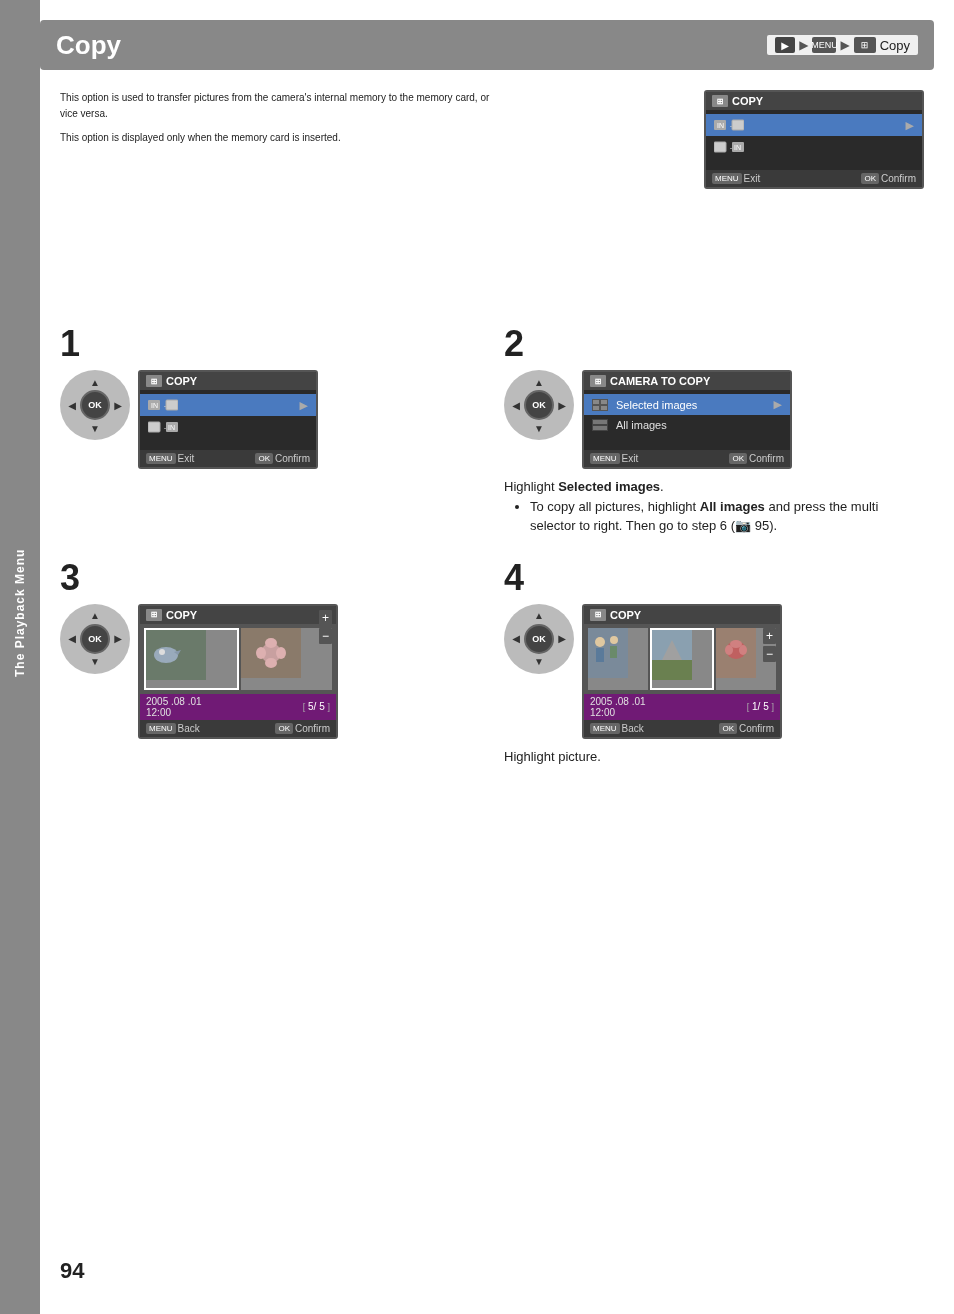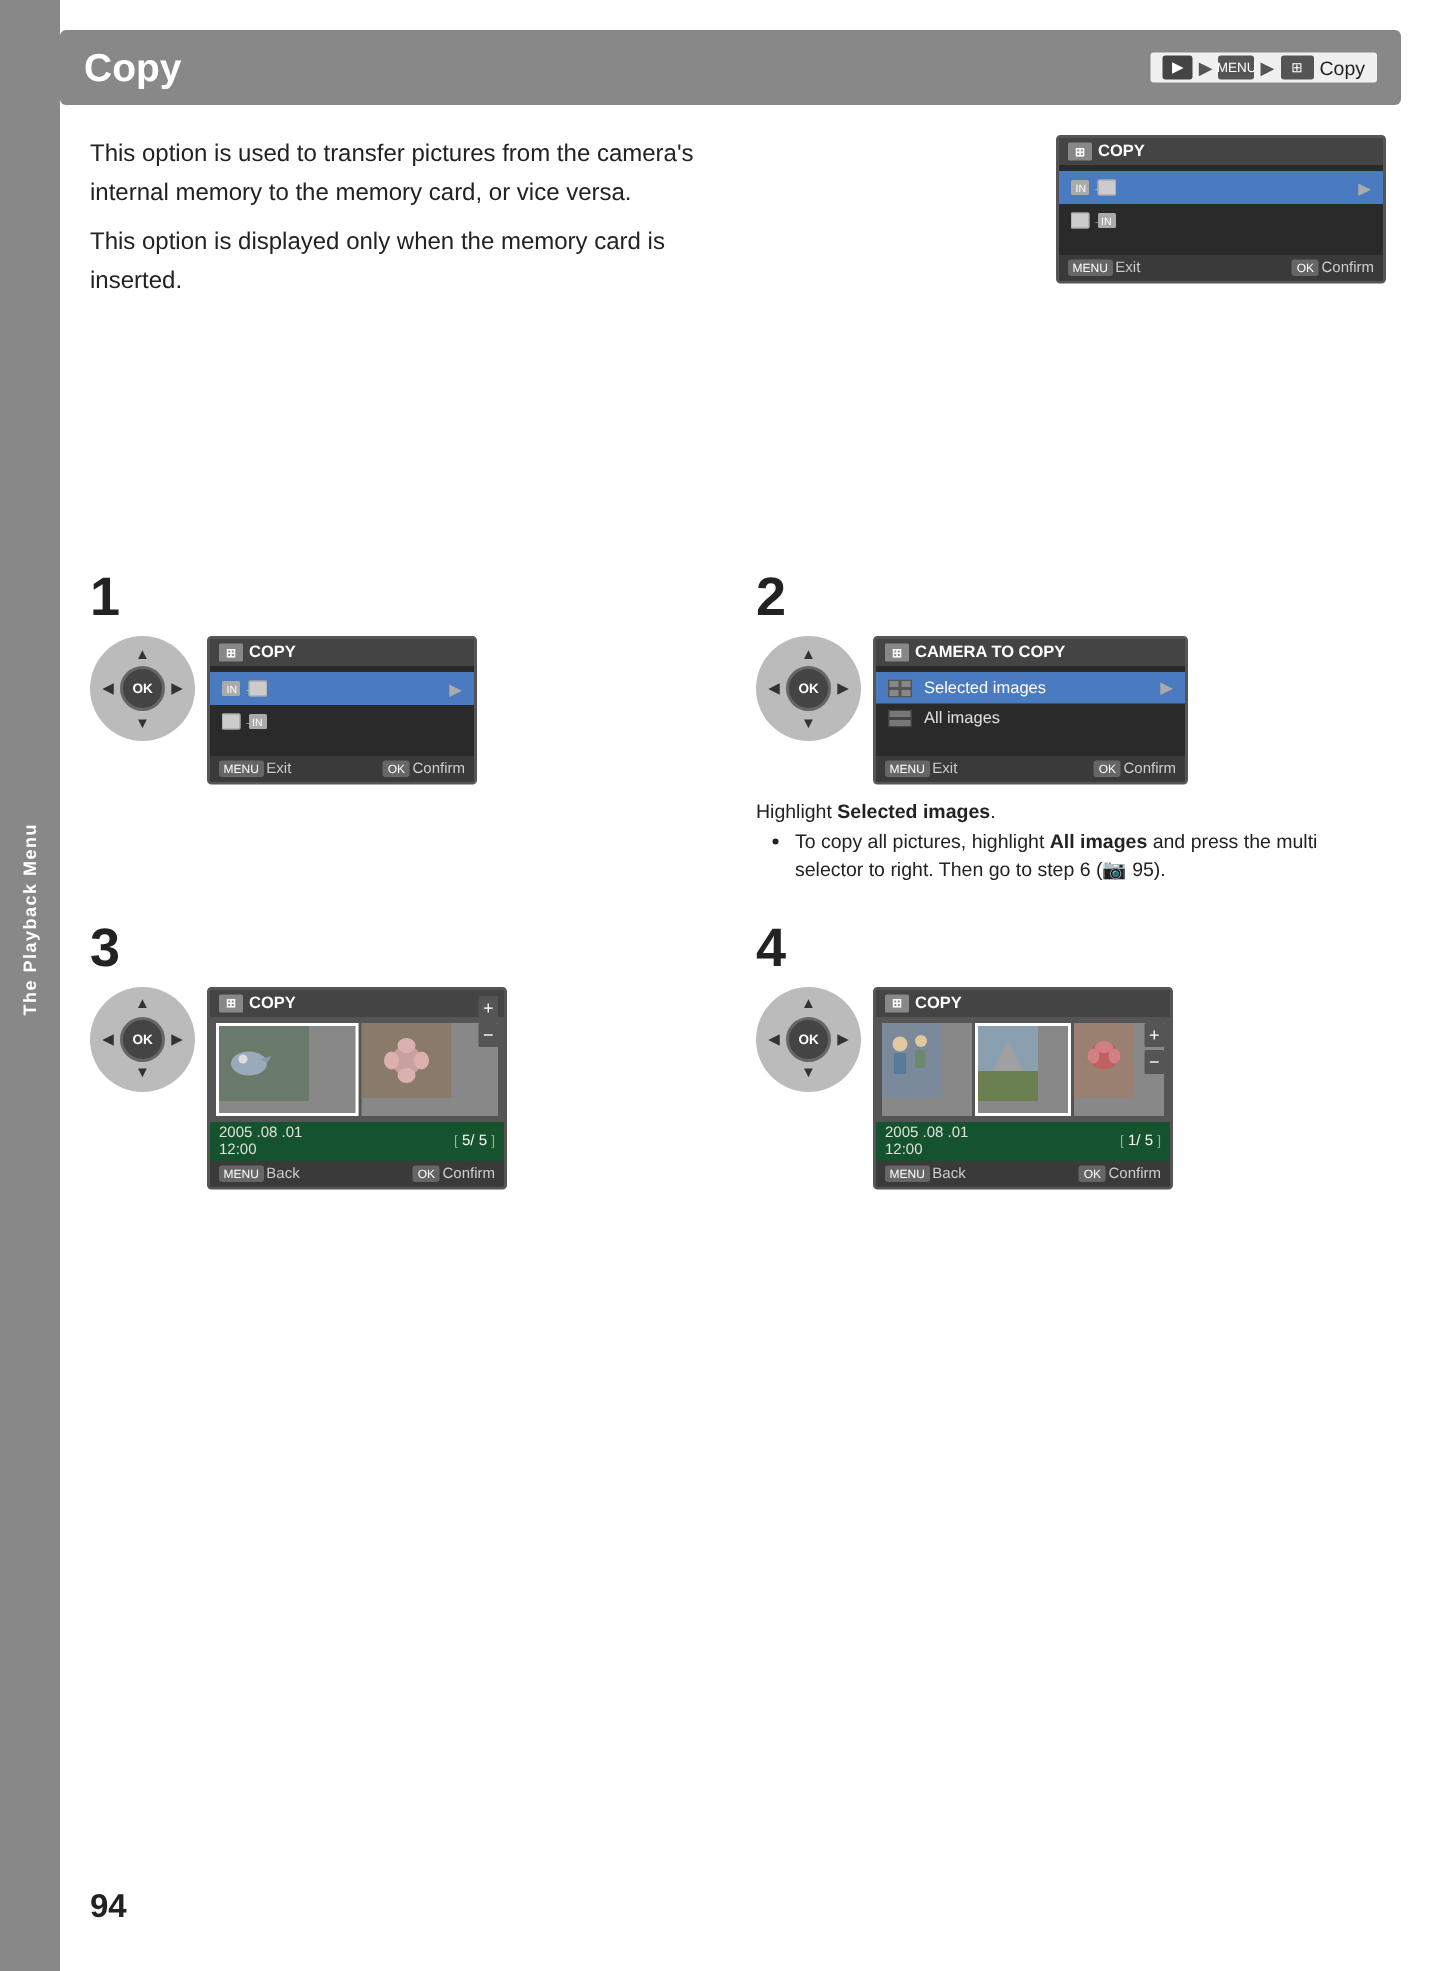--- a/index.html
+++ b/index.html
@@ -109,21 +109,21 @@
     
     .content {
       position: absolute;
       left: 60px;
       top: 90px;
       right: 30px;
     }
 
     
     .intro-text {
-      font-size: 16px;
+      font-size: 10px;
       line-height: 1.6;
       max-width: 430px;
     }
 
     
     .lcd-screen {
       background: #2a2a2a;
       border: 2px solid #555;
       border-radius: 3px;
       overflow: hidden;
@@ -285,21 +285,21 @@
       background: #888;
       flex: 1;
       min-height: 60px;
       position: relative;
       overflow: hidden;
     }
     .lcd-img-thumb.selected-thumb {
       border: 2px solid #fff;
     }
     .lcd-info-bar {
-      background: #14532d;
+      background: #701a75;
       padding: 2px 6px;
       color: #e0e0e0;
       font-size: 10px;
       display: flex;
       justify-content: space-between;
       align-items: center;
     }
 
     
     .lcd-camera-card {
@@ -635,19 +635,20 @@
                 <span>Back</span>
               </span>
               <span class="lcd-footer-btn">
                 <span class="btn-label-small">OK</span>
                 <span>Confirm</span>
               </span>
             </div>
           </div>
         </div>
       </div>
+      <div class="step-text">Highlight picture.</div>
     </div>
 
   </div>
 
 </div>
 
 <div class="page-number">94</div>
 
 </body></html>

